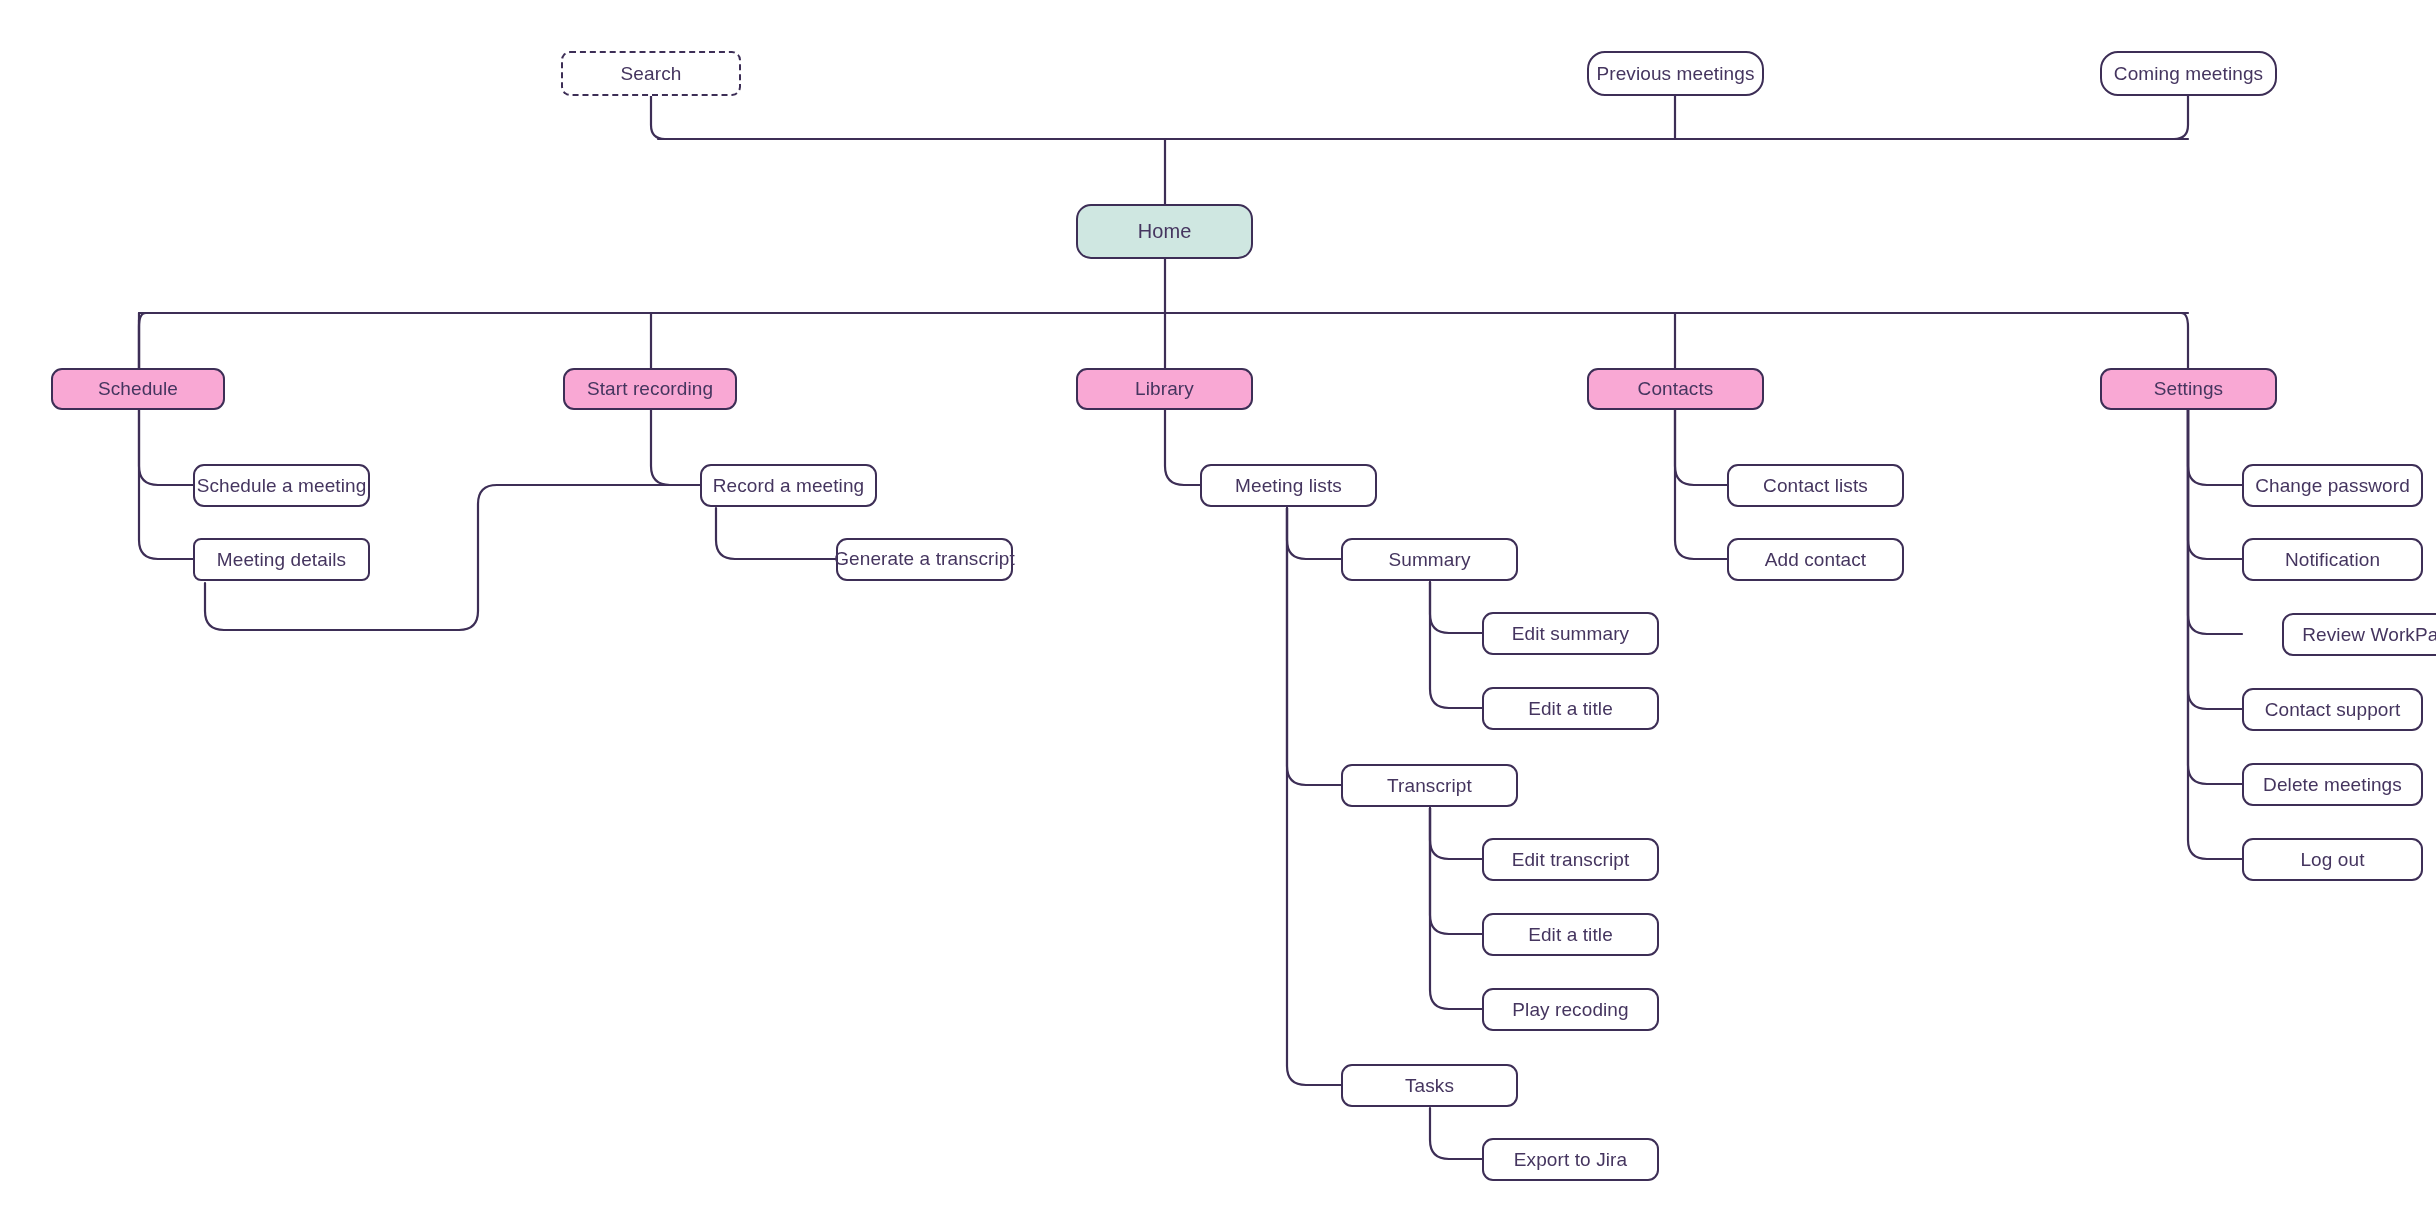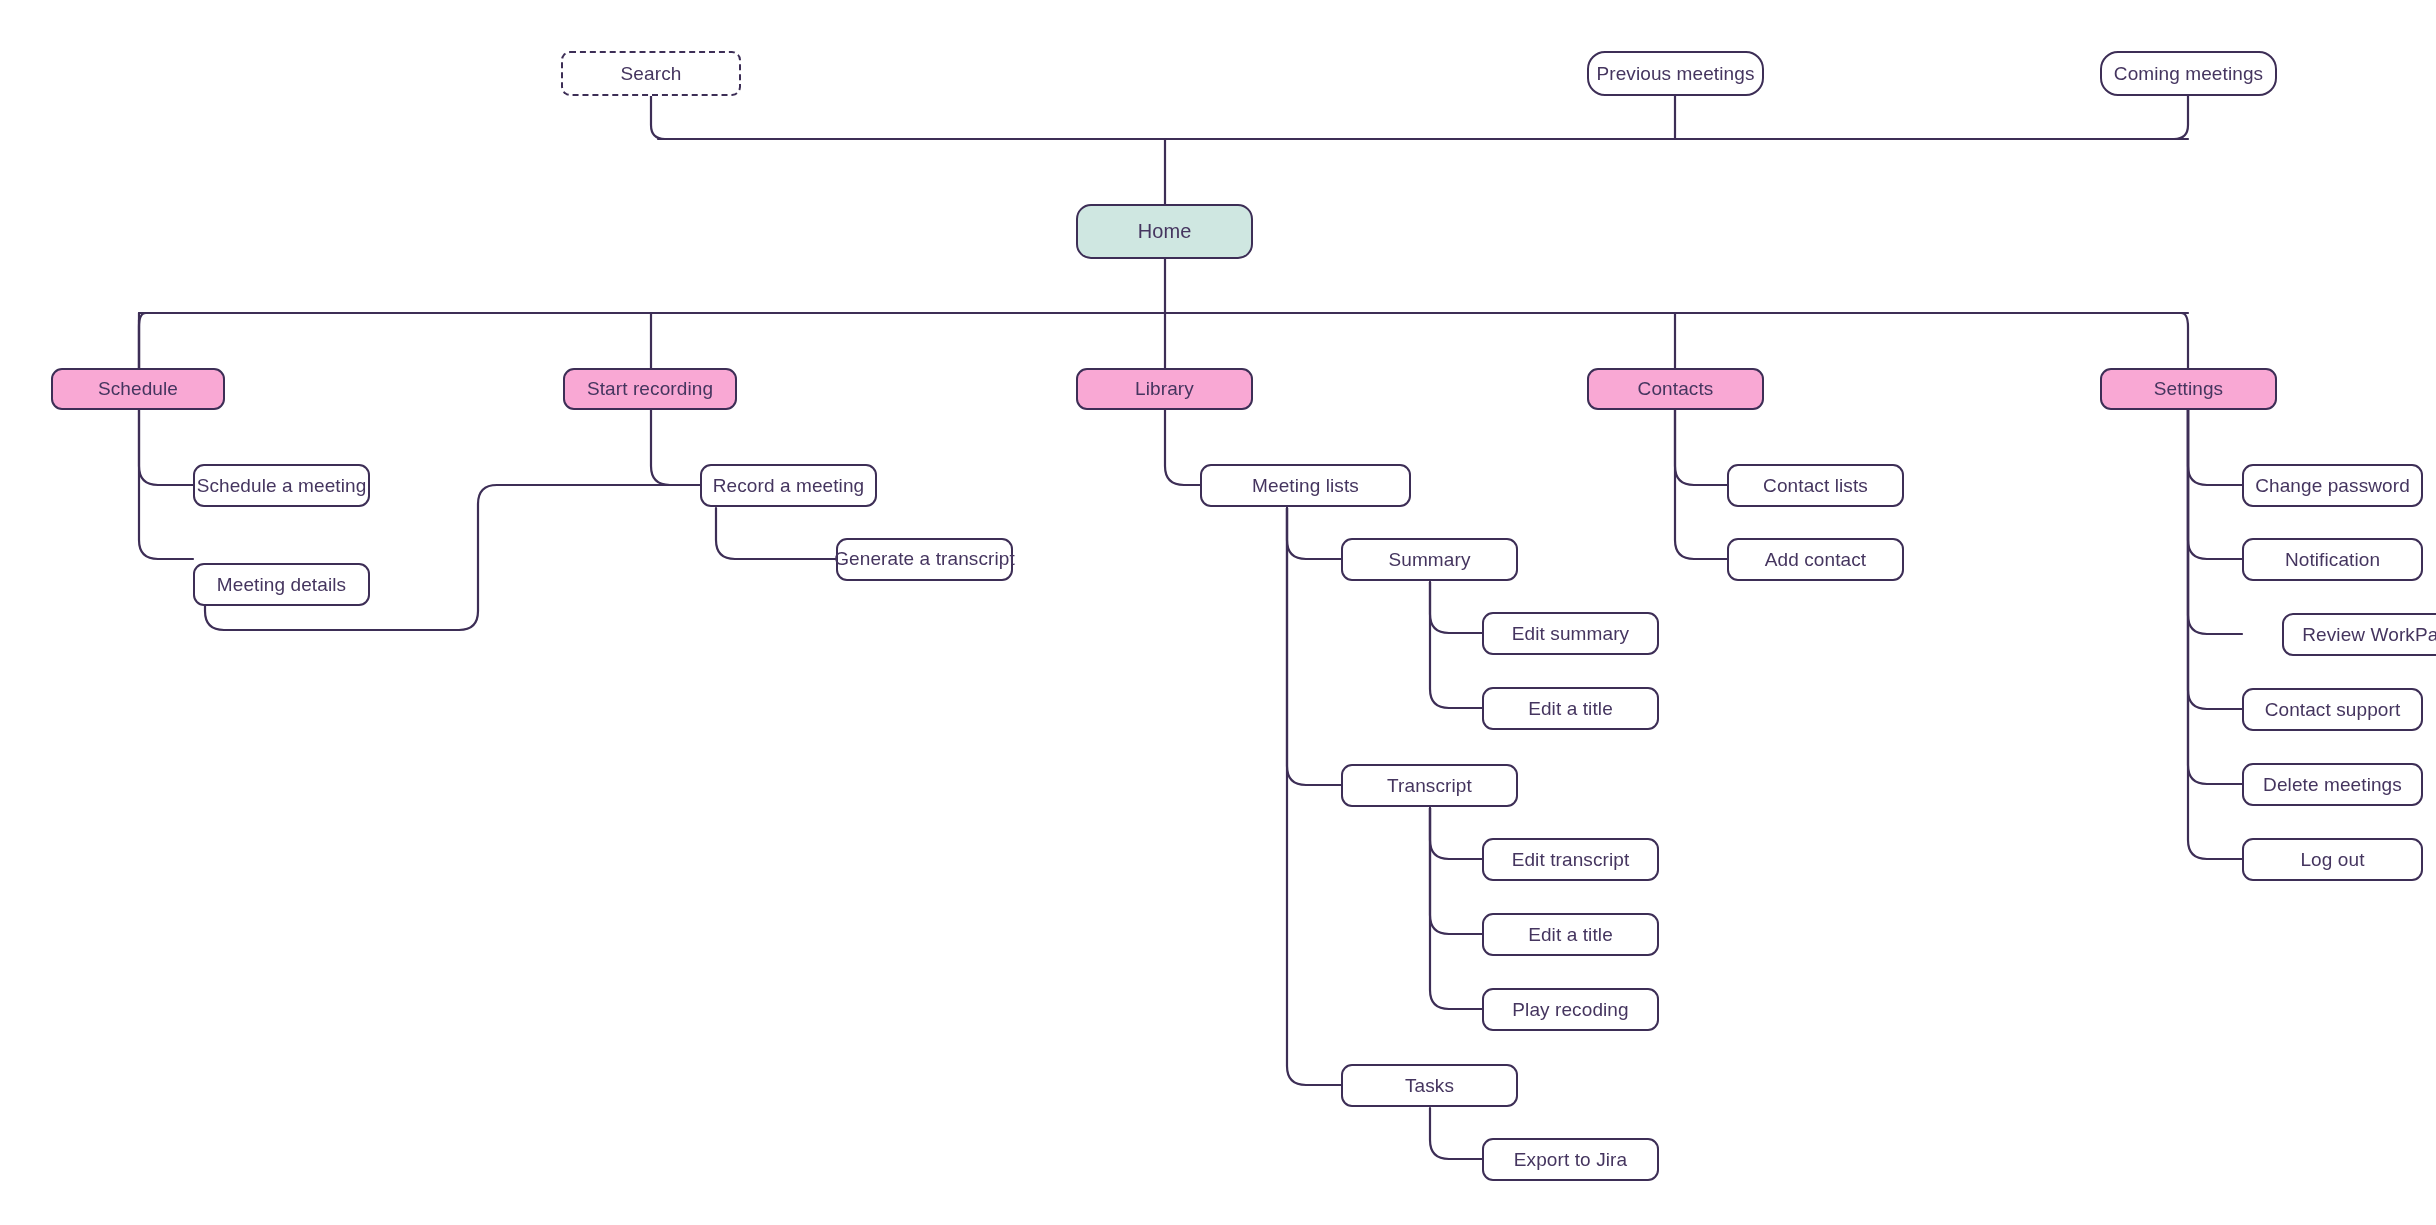--- a/index.html
+++ b/index.html
@@ -175,33 +175,33 @@
   </div>
 
   <div class="node lvl-section" style="left:2100px; top:368px; width:177px; height:42px;">
     <span class="label">Settings</span>
   </div>
 
   <div class="node lvl-leaf" style="left:193px; top:464px; width:177px; height:43px;">
     <span class="label">Schedule a meeting</span>
   </div>
 
-  <div class="node lvl-leaf" style="left:193px; top:563px; width:177px; height:43px;">
+  <div class="node lvl-leaf" style="left:193px; top:538px; width:177px; height:43px;border-radius:8px;">
     <span class="label">Meeting details</span>
   </div>
 
   <div class="node lvl-leaf" style="left:700px; top:464px; width:177px; height:43px;">
     <span class="label">Record a meeting</span>
   </div>
 
   <div class="node lvl-leaf overflow" style="left:836px; top:538px; width:177px; height:43px;">
     <span class="label">Generate a transcript</span>
   </div>
 
-  <div class="node lvl-leaf" style="left:1200px; top:464px; width:211px; height:43px;">
+  <div class="node lvl-leaf" style="left:1200px; top:464px; width:177px; height:43px;">
     <span class="label">Meeting lists</span>
   </div>
 
   <div class="node lvl-leaf" style="left:1341px; top:538px; width:177px; height:43px;">
     <span class="label">Summary</span>
   </div>
 
   <div class="node lvl-leaf" style="left:1482px; top:612px; width:177px; height:43px;">
     <span class="label">Edit summary</span>
   </div>

